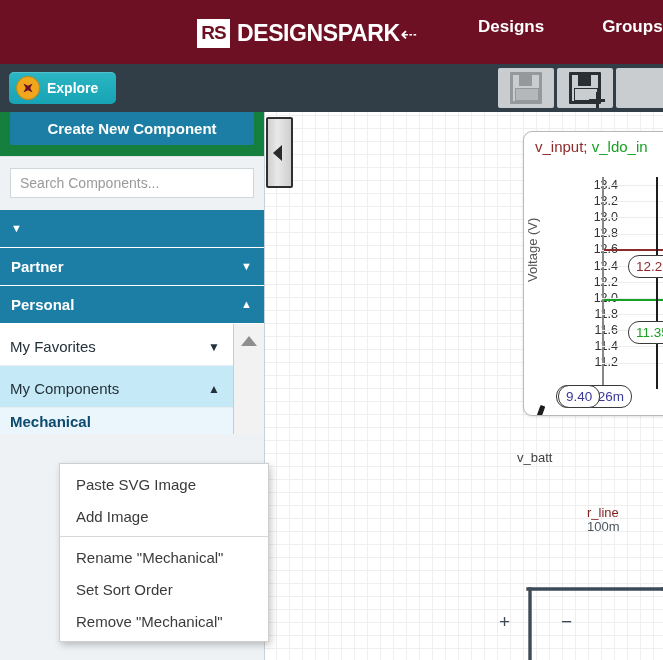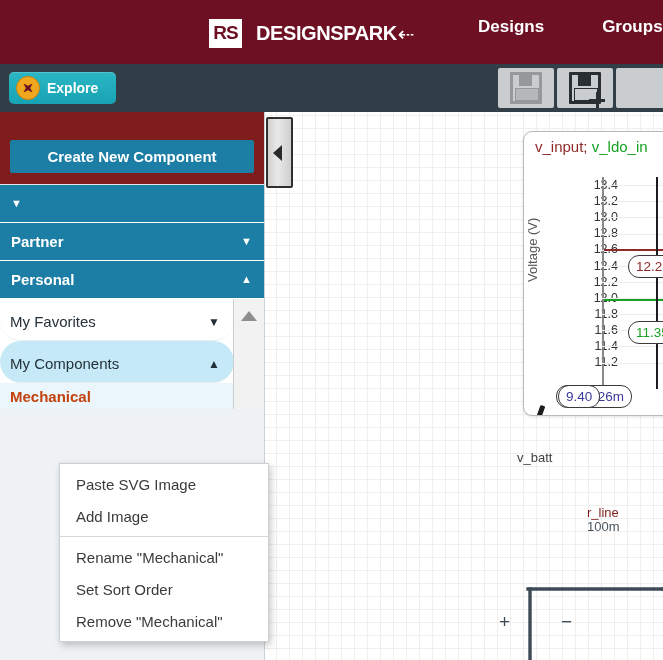--- a/index.html
+++ b/index.html
@@ -8,22 +8,22 @@
     font-family:"Liberation Sans", sans-serif;
     background:#ffffff;position:relative;
   }
   .app{position:absolute;inset:0;width:663px;height:660px;overflow:hidden;}
 
   
   .brandbar{position:absolute;left:0;top:0;width:663px;height:64px;background:#6e1023;}
   .logo-wrap{position:absolute;left:197px;top:18px;display:flex;align-items:center;height:30px;}
   .rs-box{width:33px;height:29px;background:#ffffff;color:#6e1023;
     font-weight:bold;font-size:19px;letter-spacing:-1px;
-    display:flex;align-items:center;justify-content:center;font-family:"Liberation Sans",sans-serif;margin-left:12px;}
-  .ds-text{color:#ffffff;font-weight:bold;font-size:20px;letter-spacing:-0.4px;margin-left:14px;
+    display:flex;align-items:center;justify-content:center;font-family:"Liberation Sans",sans-serif;}
+  .ds-text{color:#ffffff;font-weight:bold;font-size:23px;letter-spacing:-0.4px;margin-left:7px;
     font-family:"Liberation Sans",sans-serif;}
   .ds-arrow{color:#ffffff;font-size:20px;margin-left:1px;line-height:1;position:relative;top:1px;}
   .nav{position:absolute;top:17px;left:478px;display:flex;gap:58px;}
   .nav-item{color:#ffffff;font-weight:bold;font-size:17px;white-space:nowrap;cursor:pointer;}
 
   
   .toolbar{position:absolute;left:0;top:64px;width:663px;height:48px;background:#313e48;}
   .explore-btn{position:absolute;left:9px;top:8px;width:107px;height:32px;border-radius:5px;
     background:linear-gradient(#2cb6c4,#17a3b4);display:flex;align-items:center;
     box-shadow:0 1px 0 rgba(255,255,255,.18) inset;cursor:pointer;}
@@ -55,42 +55,42 @@
       linear-gradient(to right, #f1eeee 1px, transparent 1px),
       linear-gradient(to bottom, #f1eeee 1px, transparent 1px),
       linear-gradient(to right, #d3d3d3 1px, transparent 1px),
       linear-gradient(to bottom, #d3d3d3 1px, transparent 1px);
     background-size:13px 13px,13px 13px,52px 52px,52px 52px;
     background-position:-1px 3px,-1px 3px,-1px 3px,-1px 3px;}
 
   
   .sidebar{position:absolute;left:0;top:112px;width:264px;height:548px;background:#eef2f5;
     border-right:1px solid #c9d2d8;}
-  .cnc-wrap{padding:28px 10px 11px 10px;background:#7f1d1d;}
+  .cnc-wrap{padding:0 10px 11px 10px;background:#15803d;}
   .cnc-btn{width:100%;height:33px;background:#1c7ea4;color:#fff;border:none;border-radius:2px;
     font-size:15px;font-weight:bold;cursor:pointer;font-family:"Liberation Sans",sans-serif;}
   .sb-sep{height:1px;background:#dfe5ea;}
   .search-wrap{padding:11px 10px 12px 10px;}
   .search-input{width:100%;height:30px;box-sizing:border-box;border:1px solid #cfd6da;background:#fff;
     padding:0 9px;font-size:14px;color:#333;font-family:"Liberation Sans",sans-serif;}
   .search-input::placeholder{color:#9a9a9a;}
 
   .acc-hdr{height:38px;background:#1c7ea4;color:#fff;display:flex;align-items:center;
     justify-content:space-between;padding:0 12px 0 11px;font-weight:bold;font-size:15px;
     border-bottom:1px solid #ffffff;cursor:pointer;box-sizing:border-box;}
   .tri{font-size:11px;line-height:1;}
 
   .sub-list{position:relative;background:#fff;}
   .sub-item{height:42px;display:flex;align-items:center;justify-content:space-between;
     padding:4px 14px 0 10px;font-size:15px;color:#24313a;cursor:pointer;box-sizing:border-box;
-    border-bottom:1px solid #e6eef2;margin-right:30px;border-radius:21px;}
+    border-bottom:1px solid #e6eef2;margin-right:30px;}
   .sub-item.sel{background:#c5e9f7;}
   .sub-item .tri{color:#24313a;font-size:12px;}
   .leaf-item{height:26px;display:flex;align-items:center;padding:0 10px;font-size:15px;
-    font-weight:bold;color:#c2410c;background:#eaf6fc;box-sizing:border-box;margin-right:24px;cursor:pointer;}
+    font-weight:bold;color:#0c4a6e;background:#eaf6fc;box-sizing:border-box;margin-right:24px;cursor:pointer;}
 
   .sb-scroll{position:absolute;right:0;top:0;width:30px;height:100%;background:#f2f2f2;
     border-left:1px solid #ccc;cursor:pointer;}
   .sb-scroll .arrow-up{position:absolute;left:50%;top:12px;transform:translateX(-50%);
     width:0;height:0;border-left:8px solid transparent;border-right:8px solid transparent;
     border-bottom:10px solid #8e8e8e;}
 
   
   .collapse{position:absolute;left:266px;top:117px;width:23px;height:67px;
     background:linear-gradient(to right,#cfcfcf,#e9e9e9 40%,#cfcfcf);border:2px solid #2f2f2f;
@@ -267,20 +267,23 @@
       <div class="bubble bub-blue">19.7426m</div>
       <div class="bubble bub-blue" style="position:relative;margin-left:2px;">9.40</div>
     </div>
   </div>
 
   <div class="sidebar">
     <div class="cnc-wrap">
       <button class="cnc-btn">Create New Component</button>
     </div>
     <div class="sb-sep"></div>
+    <div class="search-wrap">
+      <input class="search-input" type="text" placeholder="Search Components..." style="">
+    </div>
 
     <div class="acc-hdr">
       <span class="tri">▼</span>
     </div>
     <div class="acc-hdr">
       <span>Partner</span>
       <span class="tri">▼</span>
     </div>
     <div class="acc-hdr">
       <span>Personal</span>

